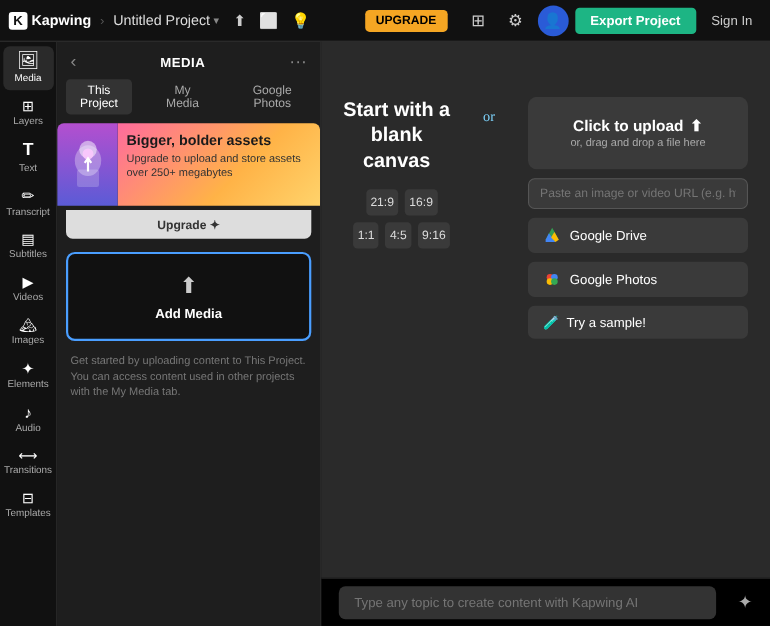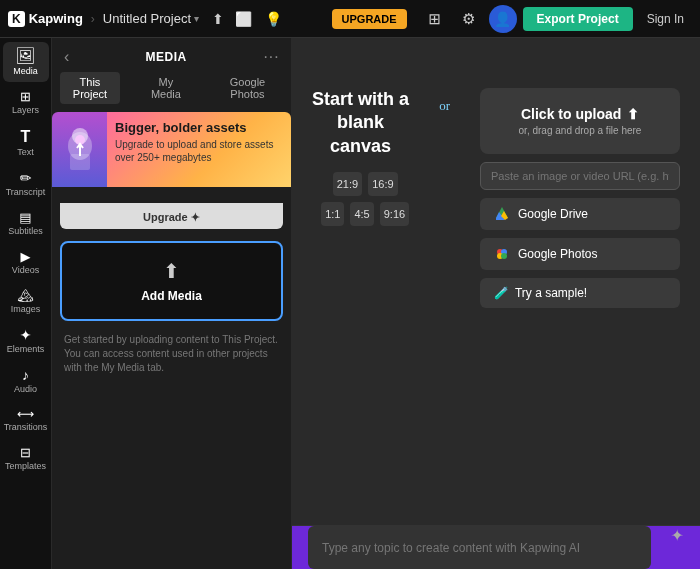--- a/index.html
+++ b/index.html
@@ -69,33 +69,33 @@
     .upload-section { display: flex; flex-direction: column; gap: 8px; padding-top: 20px; min-width: 200px; }
     .upload-box { background: #3a3a3a; border-radius: 8px; padding: 16px 20px; text-align: center; cursor: pointer; border: 2px dashed transparent; }
     .upload-box-title { font-size: 14px; font-weight: 700; color: #fff; display: flex; align-items: center; justify-content: center; gap: 6px; }
     .upload-box-sub { font-size: 10px; color: #aaa; margin-top: 3px; }
     .url-input { background: #3a3a3a; border: 1px solid #555; border-radius: 6px; padding: 7px 10px; font-size: 11px; color: #aaa; width: 100%; outline: none; }
     .drive-btn { background: #3a3a3a; border: none; border-radius: 6px; padding: 8px 14px; font-size: 12px; color: #fff; cursor: pointer; display: flex; align-items: center; gap: 8px; width: 100%; }
     .drive-icon { width: 16px; height: 16px; display: flex; align-items: center; justify-content: center; }
     .sample-btn { background: #3a3a3a; border: none; border-radius: 6px; padding: 8px 14px; font-size: 12px; color: #fff; cursor: pointer; display: flex; align-items: center; gap: 6px; width: 100%; }
 
     
-    .ai-bar { height: 44px; background: #6d28d9; border-top: 1px solid #333; display: flex; padding: 0 16px; gap: 20px; flex-shrink: 0; }
+    .ai-bar { height: 44px; background: #000000; border-top: 1px solid #333; display: flex; align-items: center; padding: 0 16px; gap: 20px; flex-shrink: 0; }
     .ai-input { flex: 1; background: #333; border: none; border-radius: 6px; padding: 8px 14px; color: #888; font-size: 12px; outline: none; }
     .ai-icon { font-size: 16px; color: #aaa; }
 
     
     ::-webkit-scrollbar { width: 4px; }
     ::-webkit-scrollbar-track { background: transparent; }
     ::-webkit-scrollbar-thumb { background: #444; border-radius: 2px; }
 
     .banner-row { display: flex; margin: 0 0 0; }
     .banner-img-col { width: 55px; height: 75px; flex-shrink: 0; background: linear-gradient(180deg, #b44fcf 0%, #5b5bd6 100%); border-radius: 6px 0 0 0; display: flex; align-items: center; justify-content: center; overflow: hidden; position: relative; }
     .banner-text-col { flex: 1; padding: 8px 8px 6px; background: linear-gradient(135deg, #ff6b9d 0%, #ffb347 60%, #ffd36b 100%); border-radius: 0 6px 0 0; }
-    .banner-upgrade-bar { margin: 16px 8px 8px; background: rgba(255,255,255,0.85); border-radius: 0 0 6px 6px; padding: 4px 8px; text-align: center; }
+    .banner-upgrade-bar { margin: 4px 8px 8px; background: rgba(255,255,255,0.85); border-radius: 0 0 6px 6px; padding: 4px 8px; text-align: center; }
 
     .ratio-row { display: flex; align-items: center; gap: 6px; }
   </style>
 </head>
 <body>
 
 <div class="topbar">
   <div class="topbar-logo">
     <span class="logo-k">K</span>
     <span>Kapwing</span>

